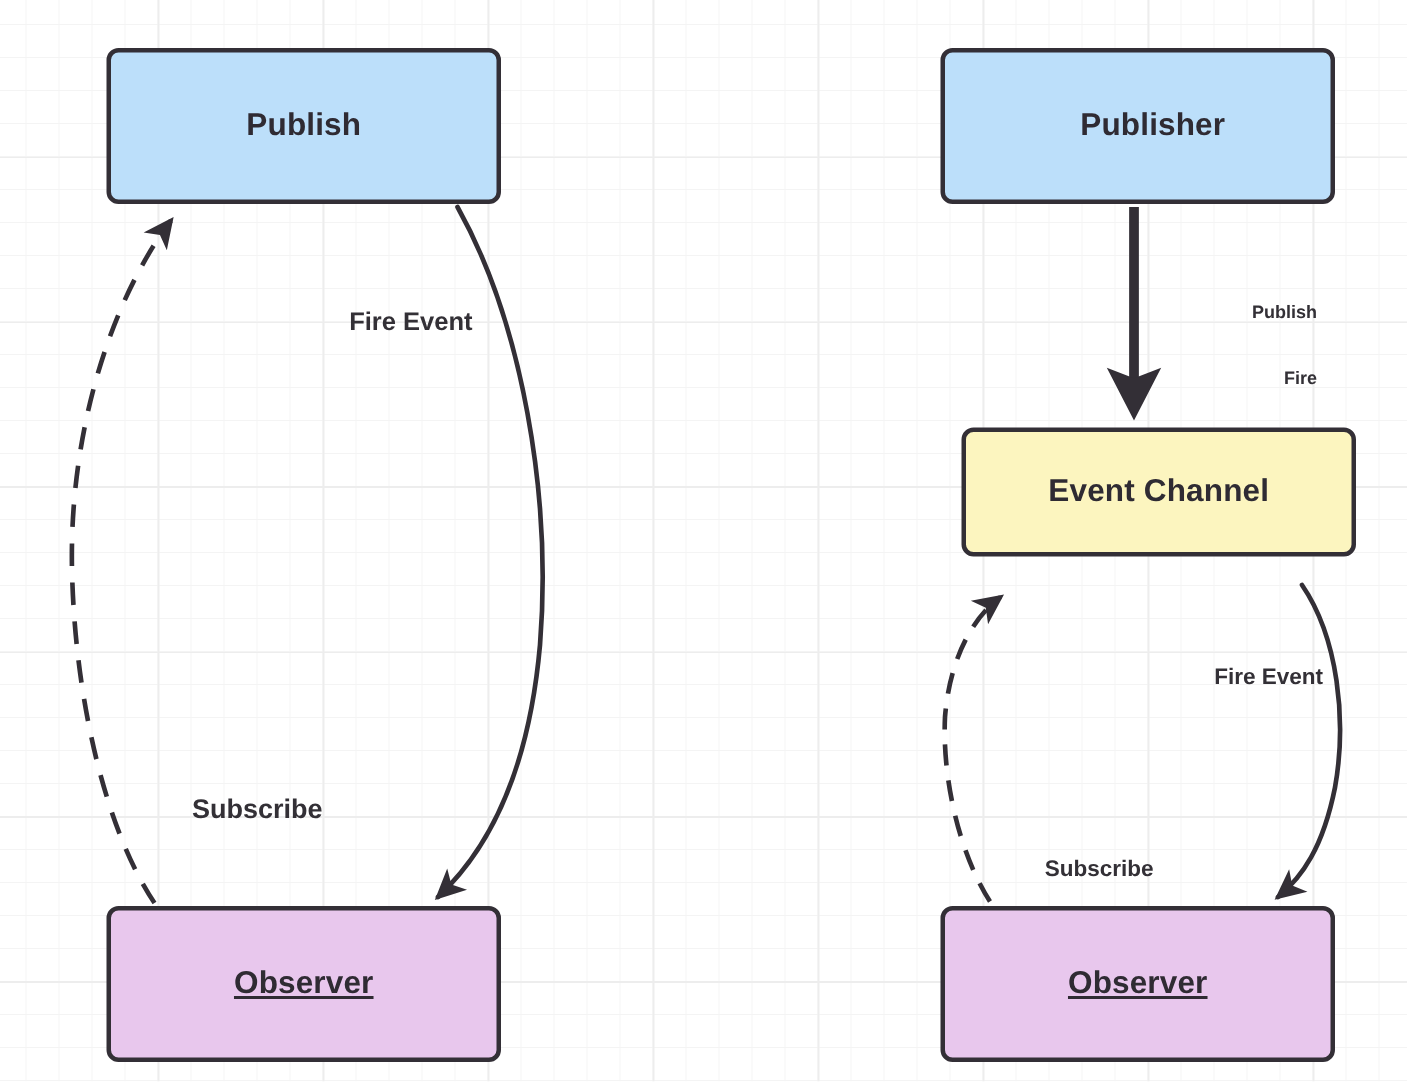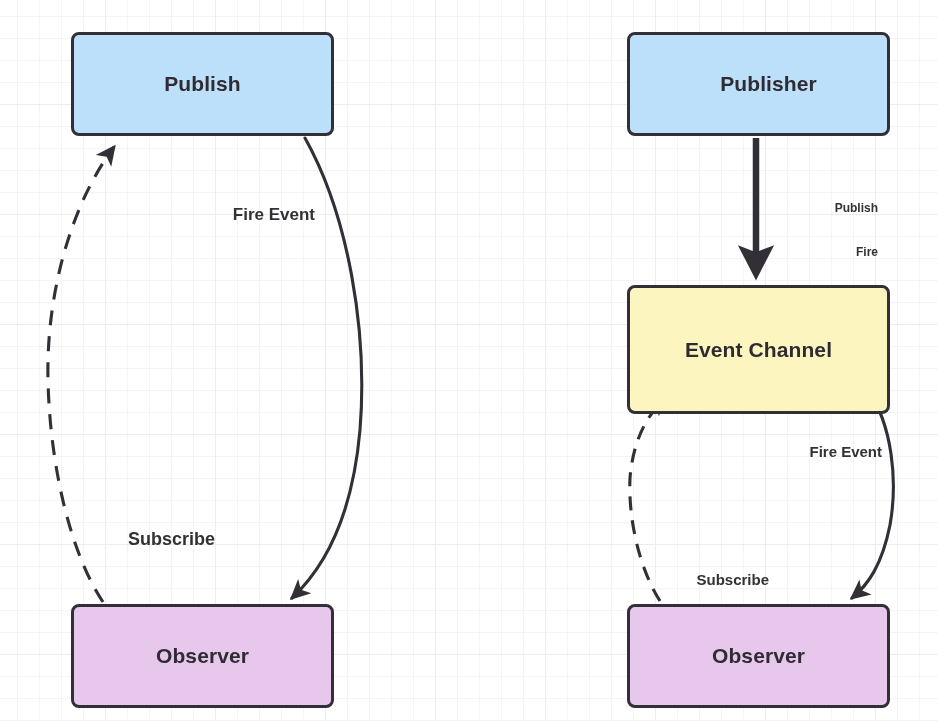--- a/index.html
+++ b/index.html
@@ -34,21 +34,21 @@
     border-radius: 8px;
     display: flex;
     align-items: center;
     justify-content: center;
     font-weight: bold;
     color: #2f2b33;
     letter-spacing: 0.1px;
   }
   .node-blue   { background: #bcdffa; }
   .node-yellow { background: #fcf5bf; }
-  .node-purple { background: #e8c7ed; }
+  .node-purple { background: #e8c7ed; text-decoration: underline; }
 
   .edge-layer {
     position: absolute;
     left: 0;
     top: 0;
     width: 938px;
     height: 721px;
     pointer-events: none;
   }
   .edge-label {
@@ -94,21 +94,21 @@
   </div>
 
   <div class="node node-purple" style="left:71px; top:604px; width:263px; height:104px; font-size:21px;">
     <span>Observer</span>
   </div>
 
   <div class="node node-blue" style="left:627px; top:32px; width:263px; height:104px; font-size:21px;padding-left:20px;">
     <span>Publisher</span>
   </div>
 
-  <div class="node node-yellow" style="left:627px; top:285px; width:263px; height:129px; font-size:21px;">
+  <div class="node node-yellow" style="left:641px; top:285px; width:263px; height:86px; font-size:21px;">
     <span>Event Channel</span>
   </div>
 
   <div class="node node-purple" style="left:627px; top:604px; width:263px; height:104px; font-size:21px;">
     <span>Observer</span>
   </div>
 
   <div class="edge-label" style="left:185px; top:205px; width:130px; font-size:17px;">Fire Event</div>
 
   <div class="edge-label" style="left:85px; top:529px; width:130px; font-size:18px;">Subscribe</div>

